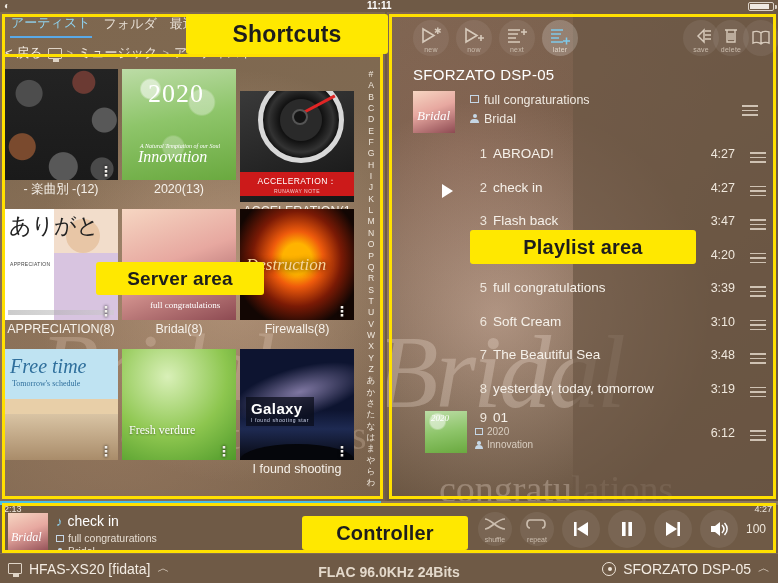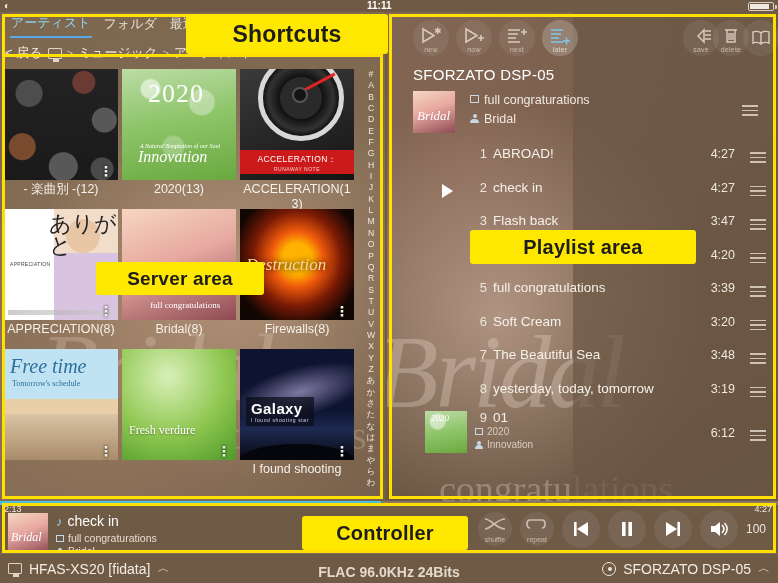--- a/index.html
+++ b/index.html
@@ -89,30 +89,30 @@
       linear-gradient(#232323,#1a1a1a); }
   .art-records .txt { position:absolute; left:4px; top:40px; font-size:20px; color:#efefef; font-weight:300; letter-spacing:.3px;}
   .art-green { background:
       radial-gradient(circle at 25% 18%, rgba(255,255,255,.55) 0 9px, rgba(255,255,255,0) 11px),
       radial-gradient(circle at 70% 30%, rgba(255,255,255,.35) 0 12px, rgba(255,255,255,0) 14px),
       radial-gradient(circle at 45% 70%, rgba(255,255,255,.25) 0 10px, rgba(255,255,255,0) 12px),
       linear-gradient(170deg,#bcdca6,#8ec56a 45%,#6aa93f); }
   .art-green .y2020 { position:absolute; left:26px; top:10px; font-size:26px; color:#fff; font-family:"Liberation Serif",serif; letter-spacing:1px;}
   .art-green .inv { position:absolute; left:16px; bottom:14px; font-size:16px; color:#fff; font-family:"Liberation Serif",serif; font-style:italic;}
   .art-green .inv2 { position:absolute; left:18px; bottom:31px; font-size:6px; color:#fff; font-family:"Liberation Serif",serif; font-style:italic;}
-  .art-gauge { background:linear-gradient(160deg,#3a3a3a,#141414); }
+  .art-gauge { background:linear-gradient(160deg,#3a3a3a,#141414);margin-top:22px; }
   .art-gauge .dial { position:absolute; left:18px; top:-14px; width:86px; height:86px; border-radius:50%;
       background:radial-gradient(circle, #2a2a2a 38%, #111 40%, #333 60%, #0d0d0d 72%); border:5px solid #d8d8d8;}
   .art-gauge .needle{ position:absolute; left:56px; top:24px; width:44px; height:3px; background:#e02525; transform:rotate(-28deg); transform-origin:left center;}
   .art-gauge .hub { position:absolute; left:52px; top:18px; width:16px; height:16px; border-radius:50%; background:#141414; border:2px solid #555;}
   .art-gauge .band { position:absolute; left:0; right:0; bottom:6px; height:24px; background:#cc1a1a; }
   .art-gauge .band b { display:block; text-align:center; font-size:8.5px; color:#fff; letter-spacing:.4px; padding-top:4px; font-weight:normal;}
   .art-gauge .band i { display:block; text-align:center; font-size:5px; color:#f3c9c9; font-style:normal; letter-spacing:.5px;}
   .art-appr { background:#fff; }
-  .art-appr .jp { position:absolute; left:5px; top:6px; font-size:22px; color:#222; line-height:22px; font-family:Liberation Mono, monospace;margin-left:40px;}
+  .art-appr .jp { position:absolute; left:5px; top:6px; font-size:22px; color:#222; line-height:22px; font-family:Liberation Sans, sans-serif;}
   .art-appr .cap { position:absolute; left:6px; top:52px; font-size:5px; color:#444; letter-spacing:.3px;}
   .art-appr .girl { position:absolute; right:0; top:0; width:64px; height:111px;
       background:linear-gradient(180deg,#f2ddcb 0 40%, #d8c4e0 40% 100%);}
   .art-appr .girl:after{content:""; position:absolute; left:12px; top:10px; width:34px; height:34px; border-radius:50%; background:#e8c6a6;}
   .art-appr .foot { position:absolute; left:4px; bottom:5px; right:4px; height:5px; background:linear-gradient(90deg,#999,#ccc); opacity:.5;}
   .art-bridal { background:linear-gradient(160deg,#f6d6c2,#e7a8a0 45%,#8d4a52); }
   .art-bridal .b { position:absolute; left:10px; bottom:22px; font-family:"Liberation Serif",serif; font-style:italic; font-size:30px; color:#fff; text-shadow:0 1px 3px rgba(0,0,0,.4);}
   .art-bridal .s { position:absolute; left:28px; bottom:10px; font-family:"Liberation Serif",serif; font-size:9px; color:#fff;}
   .art-fire { background:radial-gradient(ellipse at 50% 45%, #ffb300 0 18%, #ef5b0c 32%, #7a1a05 55%, #120603 80%); }
   .art-fire .t { position:absolute; left:6px; top:46px; font-family:"Liberation Serif",serif; font-style:italic; font-size:17px; color:#f7d7a0; text-shadow:0 0 6px #000;}
@@ -563,21 +563,21 @@
         <div class="burger">
             <b></b>
             <b></b>
             <b></b>
           </div>
       </div>
 
       <div class="pl-row">
         <div class="num">6</div>
         <div class="ttl">Soft Cream</div>
-        <div class="dur">3:20</div>
+        <div class="dur">3:10</div>
         <div class="burger">
             <b></b>
             <b></b>
             <b></b>
           </div>
       </div>
 
       <div class="pl-row">
         <div class="num">7</div>
         <div class="ttl">The Beautiful Sea</div>

